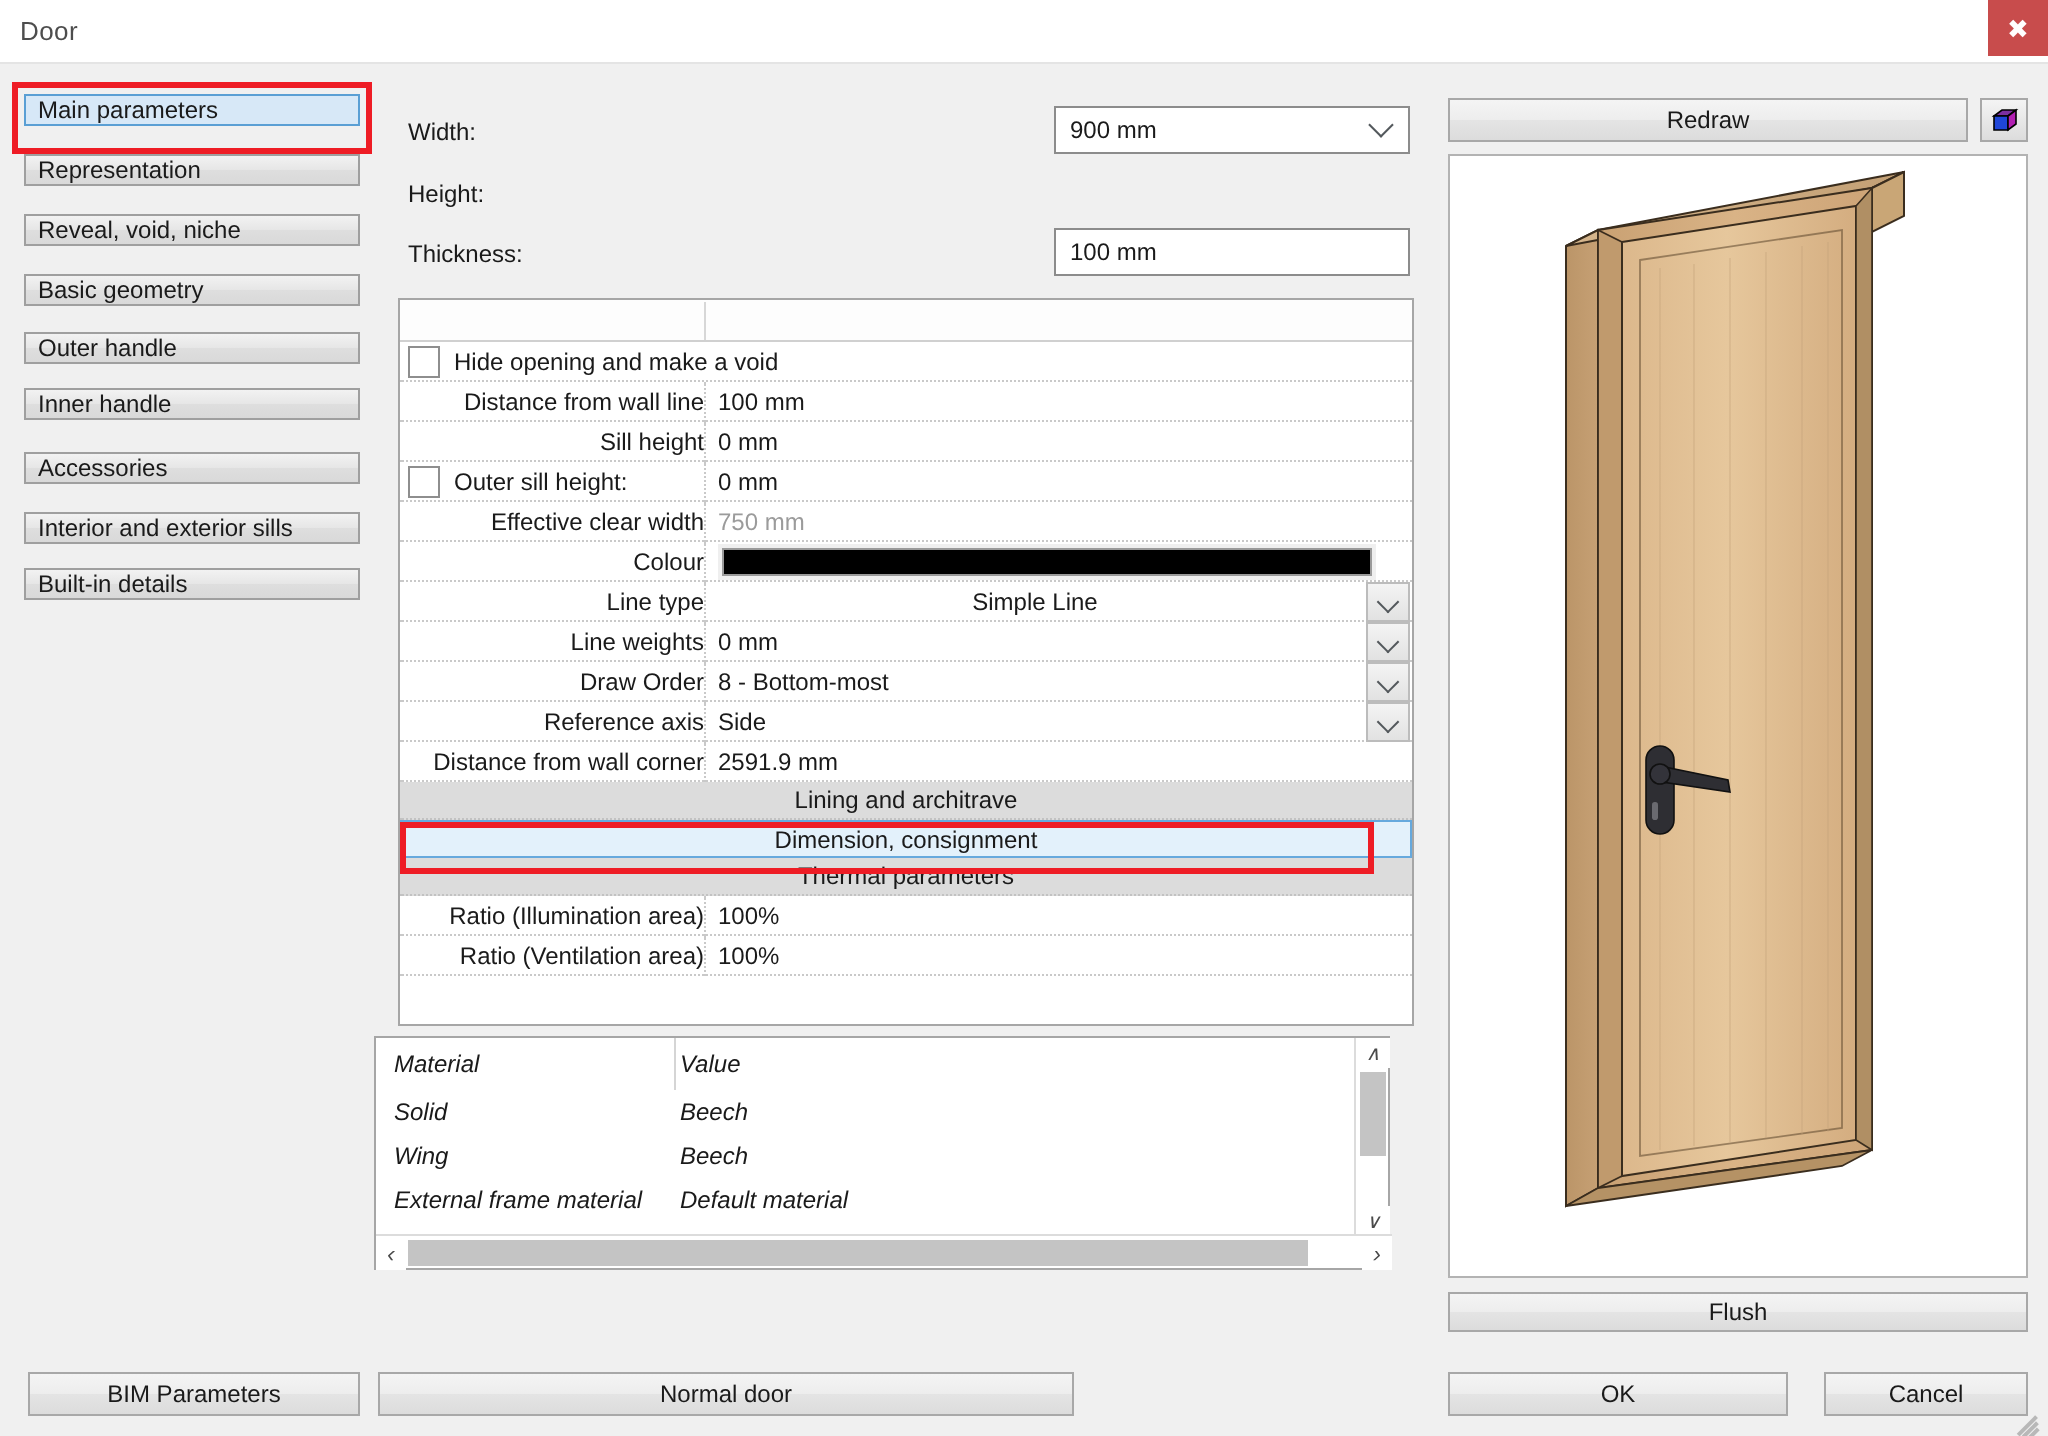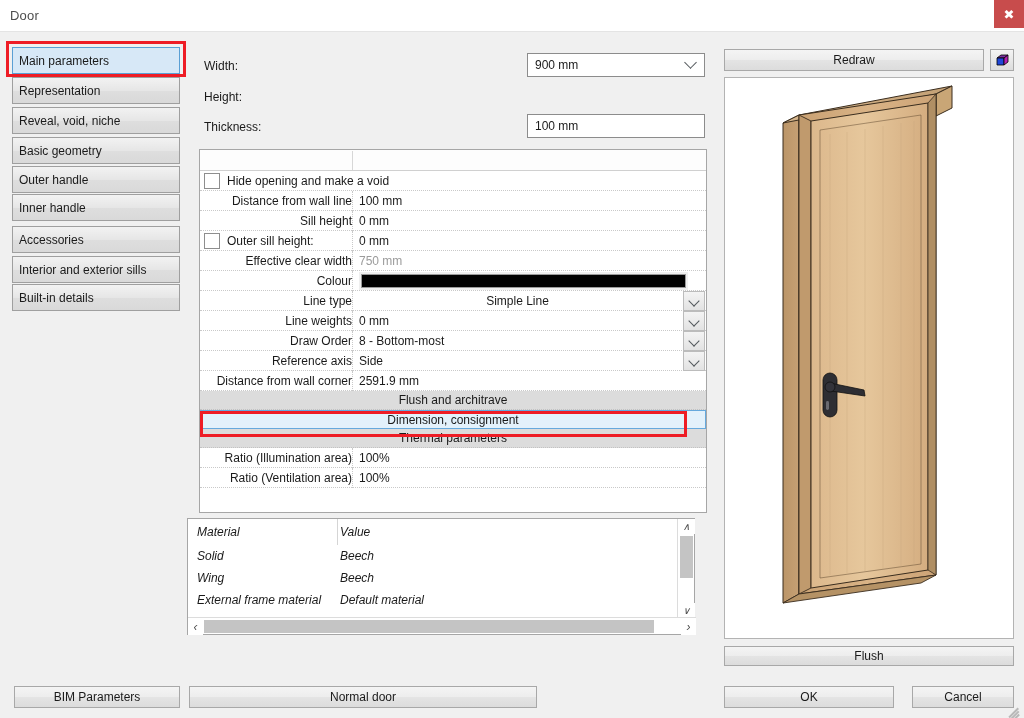--- a/index.html
+++ b/index.html
@@ -38,21 +38,21 @@
     font-size: 13px;
     display: flex; align-items: center; justify-content: center;
     cursor: pointer;
   }
 
   
   .side-btn {
     position: absolute;
     left: 12px;
     width: 168px;
-    height: 27px;
+    height: 16px;
     background: linear-gradient(to bottom,#f2f2f2 0%,#e6e6e6 50%,#dedede 51%,#d9d9d9 100%);
     border: 1px solid #9f9f9f;
     font-size: 12px;
     color: #1a1a1a;
     display: flex; align-items: center;
     padding-left: 6px;
     cursor: pointer;
   }
   .side-btn.selected {
     background: #d7e8f7;
@@ -430,21 +430,21 @@
       <div class="gspin">
           <span class="chev"></span>
         </div>
     </div>
 
     <div class="grow">
       <div class="gname">Distance from wall corner</div>
       <div class="gval">2591.9 mm</div>
     </div>
 
-    <div class="section-row">Flush and architrave</div>
+    <div class="section-row">Lining and architrave</div>
     <div class="section-row active">Dimension, consignment</div>
     <div class="section-row">Thermal parameters</div>
 
     <div class="grow">
       <div class="gname" style="width:152px">Ratio (Illumination area)</div>
       <div class="gval">100%</div>
     </div>
 
     <div class="grow">
       <div class="gname" style="width:152px">Ratio (Ventilation area)</div>

